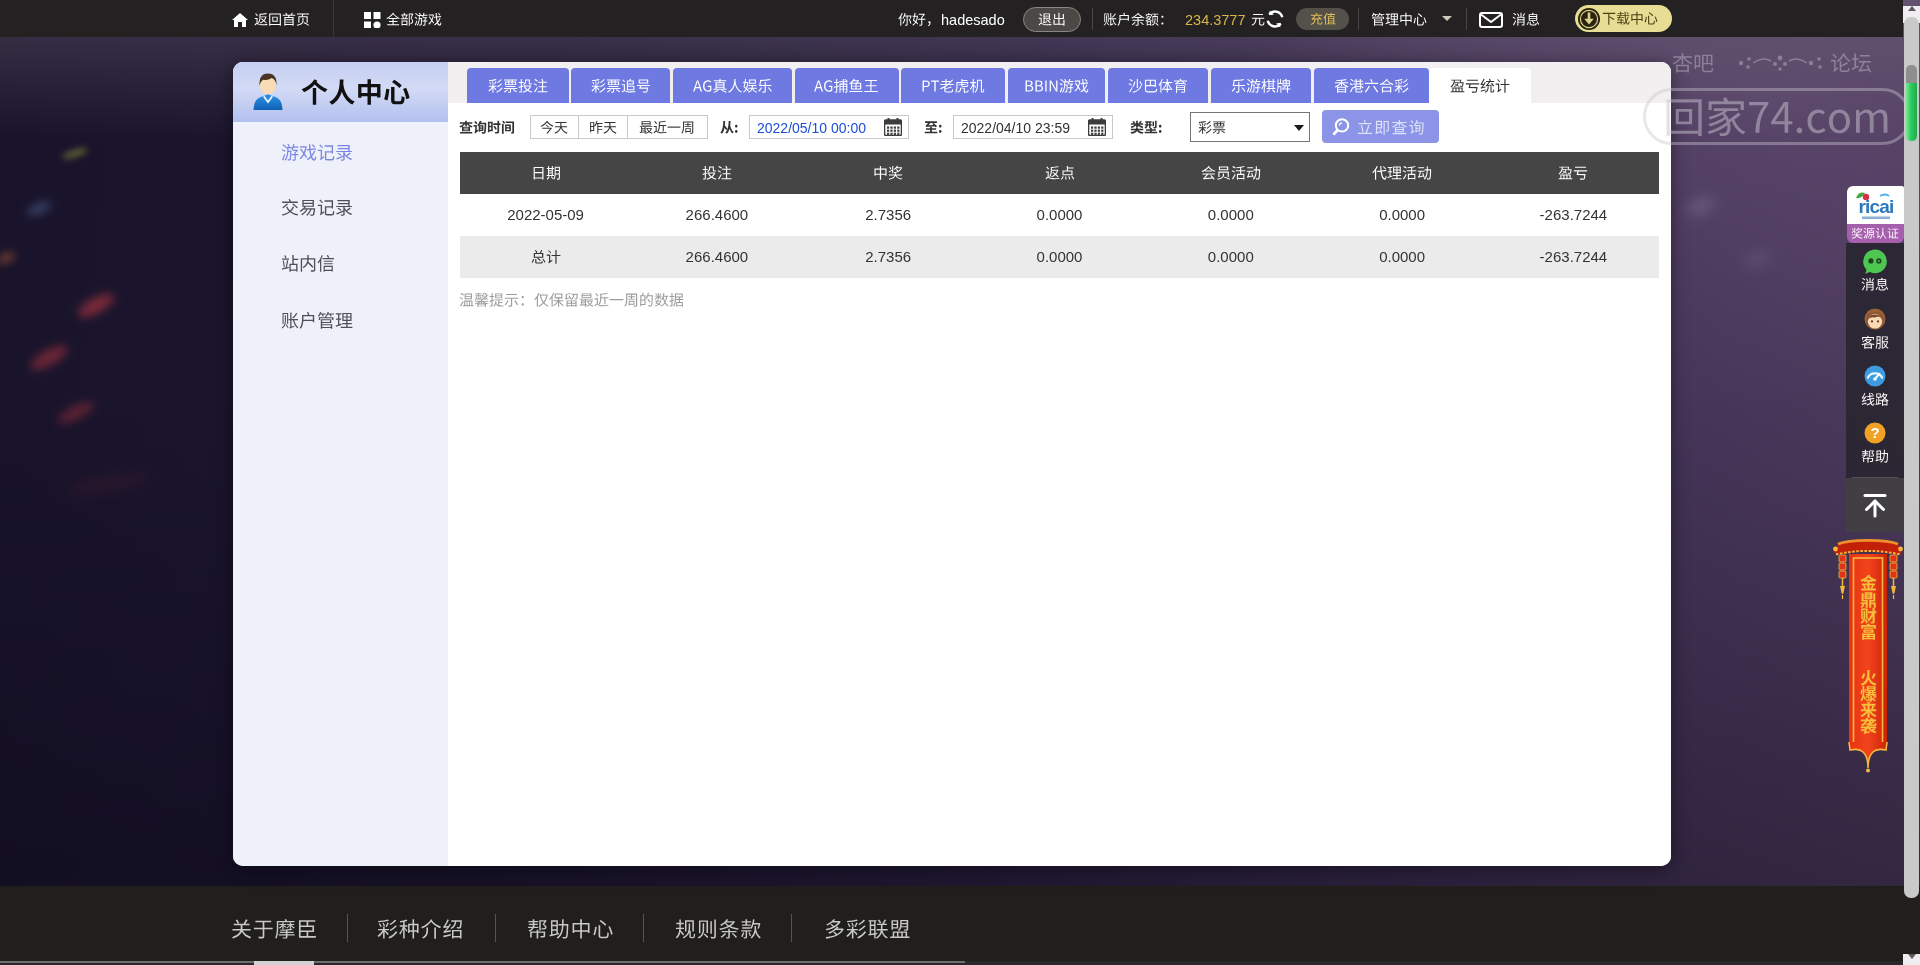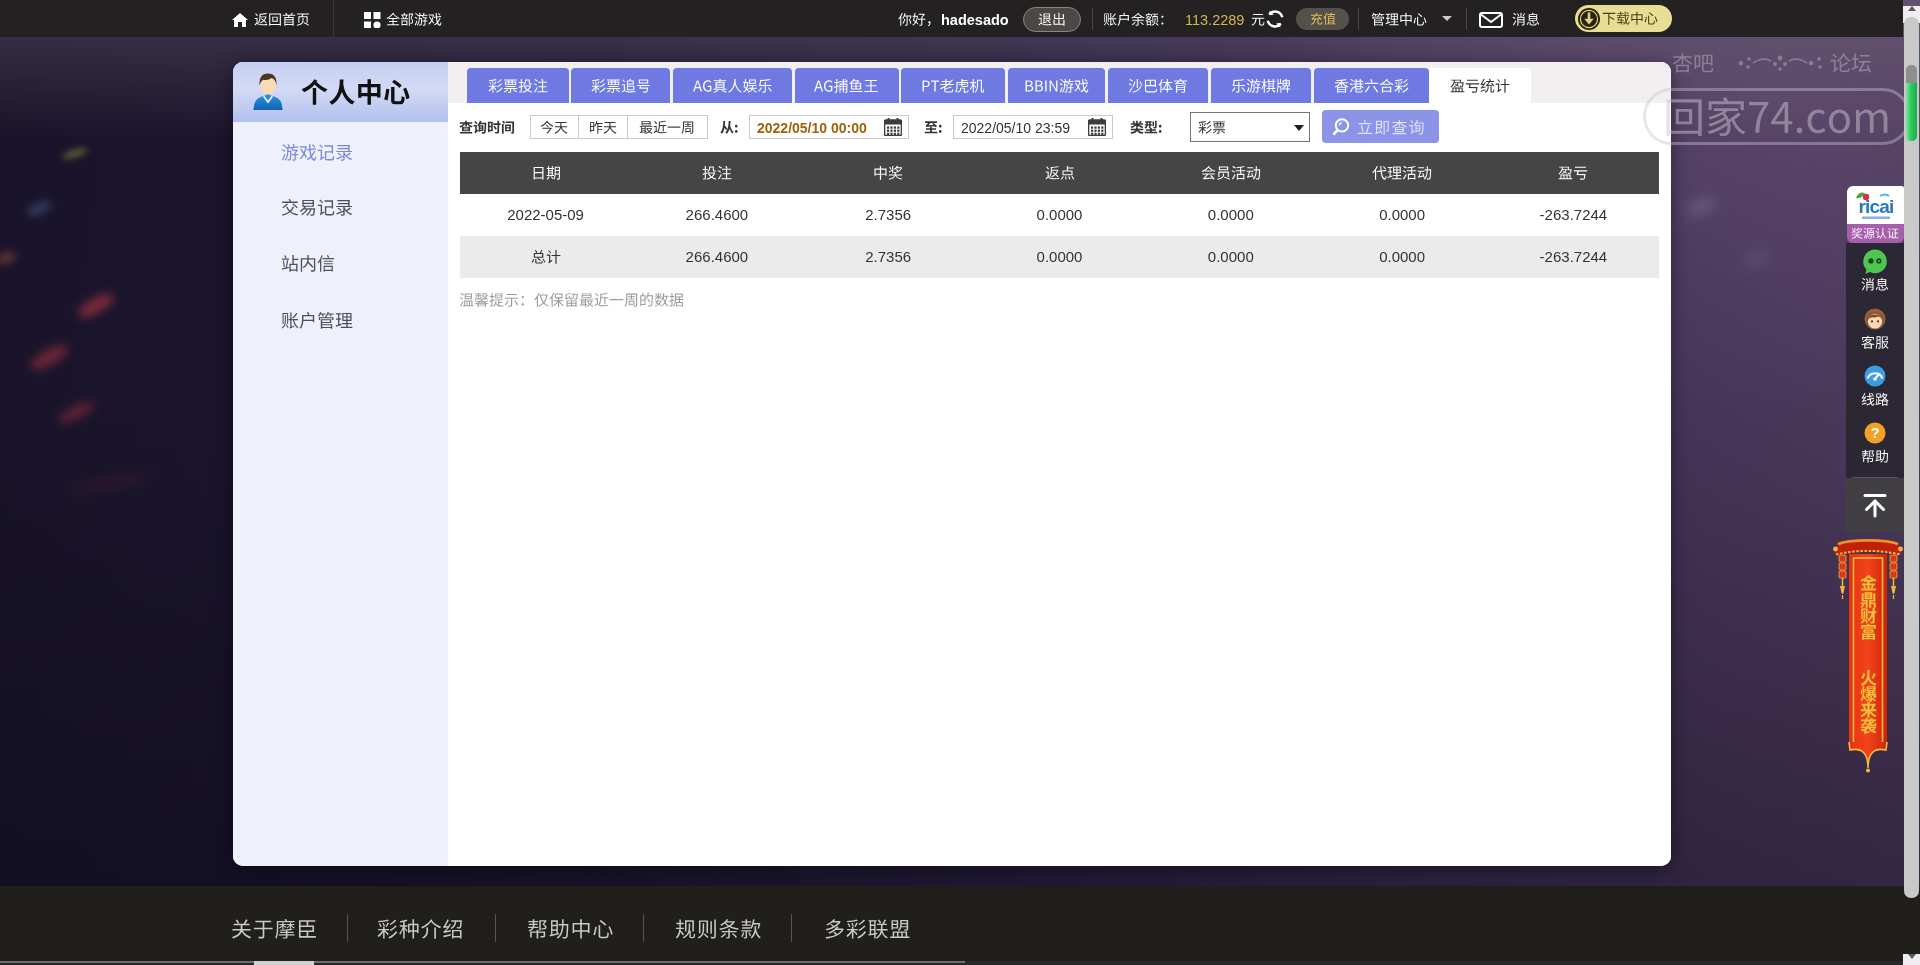--- a/index.html
+++ b/index.html
@@ -50,39 +50,39 @@
       <path transform="translate(3000 0)" d="M708 -791C757 -750 818 -691 846 -652L901 -697C873 -736 811 -792 761 -831ZM61 -554C116 -480 178 -392 235 -307C178 -196 107 -109 28 -56C46 -43 71 -14 83 5C159 -52 227 -132 283 -233C322 -172 356 -114 380 -69L441 -122C413 -174 370 -240 321 -312C372 -424 409 -558 429 -712L381 -728L368 -725H53V-657H346C330 -559 304 -467 270 -385C219 -458 164 -532 115 -597ZM841 -480C808 -394 759 -307 699 -230C678 -307 662 -401 650 -507L946 -541L937 -609L643 -576C636 -656 631 -743 629 -833H551C555 -739 560 -650 567 -567L428 -551L438 -482L574 -498C588 -366 608 -251 637 -159C575 -93 504 -38 430 -2C451 13 475 36 489 54C551 20 611 -27 666 -82C710 17 769 76 850 82C899 85 938 36 960 -129C944 -136 911 -156 896 -171C887 -63 872 -7 847 -9C798 -14 758 -65 725 -148C799 -237 861 -340 901 -444Z"></path>
     </svg>
   </div>
 <div style="position:absolute;left:898.0px;top:11.7px;z-index:25;">
     <svg width="42.0" height="16.2" viewBox="0 -900 3000.0 1160" fill="#fff">
       <path transform="translate(0 0)" d="M449 -412C421 -292 373 -173 311 -96C329 -86 361 -66 375 -55C436 -138 490 -265 522 -397ZM758 -397C813 -291 863 -150 879 -58L951 -83C934 -175 883 -313 826 -419ZM466 -836C432 -689 375 -545 300 -452C318 -441 348 -416 361 -404C397 -451 430 -511 459 -577H612V-11C612 2 607 5 595 5C581 6 538 7 490 5C501 26 513 59 517 81C579 81 623 78 650 66C677 53 686 31 686 -11V-577H875C867 -526 858 -473 851 -436L915 -424C928 -478 946 -565 959 -638L908 -650L895 -647H487C508 -702 526 -760 540 -819ZM264 -836C208 -684 115 -534 16 -437C30 -420 51 -381 58 -363C93 -399 127 -441 160 -487V78H232V-600C271 -669 307 -742 335 -815Z"></path>
       <path transform="translate(1000 0)" d="M64 -292C117 -257 174 -214 226 -171C173 -83 105 -20 26 19C42 33 64 61 73 79C157 32 227 -32 283 -121C325 -82 362 -43 386 -10L437 -73C410 -108 369 -149 321 -190C375 -302 410 -445 426 -626L380 -638L367 -635H221C235 -704 247 -773 255 -835L181 -840C174 -777 162 -706 149 -635H41V-565H135C113 -462 88 -364 64 -292ZM348 -565C333 -436 303 -327 262 -238C224 -267 185 -295 147 -321C167 -392 188 -478 207 -565ZM661 -531V-415H429V-344H661V-10C661 4 656 9 640 10C624 10 569 10 510 9C520 29 533 60 537 80C616 81 664 79 695 68C727 56 738 35 738 -9V-344H960V-415H738V-513C809 -574 881 -658 930 -734L878 -771L860 -766H474V-697H809C769 -639 713 -573 661 -531Z"></path>
       <path transform="translate(2000 0)" d="M157 107C262 70 330 -12 330 -120C330 -190 300 -235 245 -235C204 -235 169 -210 169 -163C169 -116 203 -92 244 -92L261 -94C256 -25 212 22 135 54Z"></path>
     </svg>
   </div>
-<div style="position:absolute;left:941.0px;top:10.6px;z-index:25;"><span style="font-size:14.5px;color:#fff;font-weight:700;line-height:16.82px;white-space:nowrap;">hadesado</span></div>
+<div style="position:absolute;left:941.0px;top:10.6px;z-index:25;"><span style="font-size:14.5px;color:#fff;font-weight:400;line-height:16.82px;white-space:nowrap;">hadesado</span></div>
 <div style="position:absolute;left:1023.0px;top:7.0px;width:58.0px;height:25.0px;background:#4b4846;border:1px solid #8a8682;border-radius:13px;z-index:21;"></div>
 <div style="position:absolute;left:1038.0px;top:11.7px;z-index:22;">
     <svg width="28.0" height="16.2" viewBox="0 -900 2000.0 1160" fill="#fff">
       <path transform="translate(0 0)" d="M80 -760C135 -711 199 -641 227 -595L288 -640C257 -686 191 -753 138 -800ZM780 -580V-483H467V-580ZM780 -639H467V-733H780ZM384 -83C404 -96 435 -107 644 -166C642 -180 640 -209 641 -229L467 -184V-420H853V-795H391V-216C391 -174 367 -154 350 -145C362 -131 379 -101 384 -83ZM560 -350C667 -273 796 -160 856 -86L912 -130C878 -170 825 -219 767 -267C821 -298 882 -339 933 -378L873 -422C835 -388 773 -341 719 -306C683 -336 646 -364 611 -388ZM259 -484H52V-414H188V-105C143 -88 92 -48 41 2L87 64C141 3 193 -50 229 -50C252 -50 284 -21 326 3C395 43 482 53 600 53C696 53 871 47 943 43C945 22 956 -13 964 -32C867 -21 718 -14 602 -14C493 -14 407 -21 342 -56C304 -78 281 -97 259 -107Z"></path>
       <path transform="translate(1000 0)" d="M104 -341V21H814V78H895V-341H814V-54H539V-404H855V-750H774V-477H539V-839H457V-477H228V-749H150V-404H457V-54H187V-341Z"></path>
     </svg>
   </div>
 <div style="position:absolute;left:1092.0px;top:8.0px;width:1.0px;height:22.0px;background:#4a4646;z-index:21;"></div>
 <div style="position:absolute;left:1103.0px;top:11.7px;z-index:25;">
     <svg width="70.0" height="16.2" viewBox="0 -900 5000.0 1160" fill="#fff">
       <path transform="translate(0 0)" d="M213 -666V-380C213 -252 203 -71 37 29C51 40 70 62 78 74C254 -41 273 -233 273 -380V-666ZM249 -130C295 -75 349 1 372 49L423 8C398 -37 342 -110 296 -164ZM85 -793V-177H144V-731H338V-180H398V-793ZM841 -796C791 -696 706 -599 617 -537C634 -524 660 -496 672 -482C761 -552 853 -661 911 -774ZM500 85C516 72 545 60 738 -19C734 -35 731 -64 731 -85L584 -32V-381H666C711 -191 793 -29 914 58C926 39 949 13 965 0C854 -72 776 -217 735 -381H945V-451H584V-820H513V-451H424V-381H513V-42C513 -2 487 16 469 24C481 39 495 68 500 85Z"></path>
       <path transform="translate(1000 0)" d="M247 -615H769V-414H246L247 -467ZM441 -826C461 -782 483 -726 495 -685H169V-467C169 -316 156 -108 34 41C52 49 85 72 99 86C197 -34 232 -200 243 -344H769V-278H845V-685H528L574 -699C562 -738 537 -799 513 -845Z"></path>
       <path transform="translate(2000 0)" d="M647 -170C724 -107 817 -18 861 40L926 -4C880 -62 784 -148 708 -208ZM273 -205C219 -132 136 -56 57 -7C74 4 102 30 115 43C193 -12 283 -97 343 -179ZM503 -850C394 -709 202 -575 25 -499C44 -482 64 -457 77 -437C130 -463 185 -494 239 -529V-465H465V-338H95V-267H465V-11C465 4 460 8 444 9C427 10 370 10 309 8C321 28 335 60 339 80C419 81 469 79 500 67C533 55 544 34 544 -10V-267H913V-338H544V-465H760V-534H246C338 -595 427 -668 499 -745C625 -609 763 -522 927 -449C938 -471 959 -497 978 -513C809 -580 664 -664 544 -795L561 -817Z"></path>
       <path transform="translate(3000 0)" d="M693 -493C689 -183 676 -46 458 31C471 43 489 67 496 84C732 -2 754 -161 759 -493ZM738 -84C804 -36 888 33 930 77L972 24C930 -17 843 -84 778 -130ZM531 -610V-138H595V-549H850V-140H916V-610H728C741 -641 755 -678 768 -714H953V-780H515V-714H700C690 -680 675 -641 663 -610ZM214 -821C227 -798 242 -770 254 -744H61V-593H127V-682H429V-593H497V-744H333C319 -773 299 -809 282 -837ZM126 -233V73H194V40H369V71H439V-233ZM194 -21V-172H369V-21ZM149 -416 224 -376C168 -337 104 -305 39 -284C50 -270 64 -236 70 -217C146 -246 221 -287 288 -341C351 -305 412 -268 450 -241L501 -293C462 -319 402 -354 339 -387C388 -436 430 -492 459 -555L418 -582L403 -579H250C262 -598 272 -618 281 -637L213 -649C184 -582 126 -502 40 -444C54 -434 75 -412 84 -397C135 -433 177 -476 210 -520H364C342 -483 312 -450 278 -419L197 -461Z"></path>
       <path transform="translate(4000 0)" d="M250 -486C290 -486 326 -515 326 -560C326 -606 290 -636 250 -636C210 -636 174 -606 174 -560C174 -515 210 -486 250 -486ZM250 4C290 4 326 -26 326 -71C326 -117 290 -146 250 -146C210 -146 174 -117 174 -71C174 -26 210 4 250 4Z"></path>
     </svg>
   </div>
-<div style="position:absolute;left:1185.0px;top:10.6px;z-index:25;"><span style="font-size:14.5px;color:#d8b54c;font-weight:400;line-height:16.82px;white-space:nowrap;">113.2289</span></div>
+<div style="position:absolute;left:1185.0px;top:10.6px;z-index:25;"><span style="font-size:14.5px;color:#d8b54c;font-weight:400;line-height:16.82px;white-space:nowrap;">234.3777</span></div>
 <div style="position:absolute;left:1251.0px;top:11.7px;z-index:25;">
     <svg width="14.0" height="16.2" viewBox="0 -900 1000.0 1160" fill="#fff">
       <path transform="translate(0 0)" d="M147 -762V-690H857V-762ZM59 -482V-408H314C299 -221 262 -62 48 19C65 33 87 60 95 77C328 -16 376 -193 394 -408H583V-50C583 37 607 62 697 62C716 62 822 62 842 62C929 62 949 15 958 -157C937 -162 905 -176 887 -190C884 -36 877 -9 836 -9C812 -9 724 -9 706 -9C667 -9 659 -15 659 -51V-408H942V-482Z"></path>
     </svg>
   </div>
 <div style="position:absolute;left:1265.0px;top:9.0px;z-index:21;">
     <svg width="20" height="20" viewBox="0 0 20 20" fill="none" stroke="#fff" stroke-width="2.4">
       <path d="M17.3 8.2 A7.6 7.6 0 0 0 4.2 5.2"></path>
       <path d="M2.7 11.8 A7.6 7.6 0 0 0 15.8 14.8"></path>
       <path d="M4.8 1.6 L4.3 6.3 L8.9 5.4 Z" stroke="none" fill="#fff"></path>
@@ -323,21 +323,21 @@
       <path transform="translate(3000 0)" d="M148 -792V-468C148 -313 138 -108 33 38C50 47 80 71 93 86C206 -69 222 -302 222 -468V-722H805V-15C805 2 798 8 780 9C763 10 701 11 636 8C647 27 658 60 661 79C751 79 805 78 836 66C868 54 880 32 880 -15V-792ZM467 -702V-615H288V-555H467V-457H263V-395H753V-457H539V-555H728V-615H539V-702ZM312 -311V8H381V-48H701V-311ZM381 -250H631V-108H381Z"></path>
     </svg>
   </div>
 <div style="position:absolute;left:720.0px;top:119.7px;z-index:13;">
     <svg width="18.6" height="16.2" viewBox="0 -900 1325.0 1160" fill="#333">
       <path transform="translate(0 0)" d="M234 -835C223 -469 184 -166 24 0C56 18 121 63 142 84C232 -25 286 -172 319 -349C367 -284 412 -215 436 -164L526 -252C490 -322 414 -424 342 -502C354 -604 361 -714 366 -831ZM622 -836C607 -458 558 -161 372 -1C405 18 470 63 490 83C579 -6 639 -124 679 -267C723 -139 788 -11 885 71C904 36 948 -17 975 -40C835 -138 761 -343 726 -506C740 -606 749 -714 755 -830Z"></path>
       <path transform="translate(1000 0)" d="M163 -366C215 -366 254 -407 254 -461C254 -516 215 -557 163 -557C110 -557 71 -516 71 -461C71 -407 110 -366 163 -366ZM163 14C215 14 254 -28 254 -82C254 -137 215 -178 163 -178C110 -178 71 -137 71 -82C71 -28 110 14 163 14Z"></path>
     </svg>
   </div>
 <div style="position:absolute;left:748.7px;top:115.0px;width:160.0px;height:24.0px;background:#fff;border:1px solid #c9c9c9;z-index:13;"></div>
-<div style="position:absolute;left:757.0px;top:118.9px;z-index:25;"><span style="font-size:14px;color:#a16207;font-weight:700;line-height:16.24px;white-space:nowrap;">2022/05/10 00:00</span></div>
+<div style="position:absolute;left:757.0px;top:118.9px;z-index:25;"><span style="font-size:14px;color:#1d4ed8;font-weight:400;line-height:16.24px;white-space:nowrap;">2022/05/10 00:00</span></div>
 <div style="position:absolute;left:884.0px;top:118.0px;z-index:14;">
     <svg width="18" height="18" viewBox="0 0 18 18" fill="#3d3d3d">
       <rect x="0.5" y="2" width="17" height="15.5" rx="1.5" fill="none" stroke="#3d3d3d" stroke-width="1.6"></rect>
       <rect x="0.5" y="2" width="17" height="4.5"></rect>
       <rect x="3.5" y="0" width="2" height="3.5"></rect>
       <rect x="12.5" y="0" width="2" height="3.5"></rect>
       <rect x="3" y="8.5" width="2.2" height="2.2"></rect>
       <rect x="6.4" y="8.5" width="2.2" height="2.2"></rect>
       <rect x="9.8" y="8.5" width="2.2" height="2.2"></rect>
       <rect x="13.2" y="8.5" width="2.2" height="2.2"></rect>
@@ -351,21 +351,21 @@
       <rect x="13.2" y="14.7" width="2.2" height="2.2"></rect>
     </svg>
   </div>
 <div style="position:absolute;left:924.3px;top:119.7px;z-index:13;">
     <svg width="18.6" height="16.2" viewBox="0 -900 1325.0 1160" fill="#333">
       <path transform="translate(0 0)" d="M151 -404C199 -421 265 -422 776 -443C799 -418 818 -396 832 -376L936 -450C881 -520 765 -620 677 -687L581 -623C611 -599 644 -571 676 -542L309 -532C356 -578 405 -633 450 -691H923V-802H72V-691H295C249 -630 202 -582 182 -564C155 -540 134 -525 112 -519C125 -487 144 -430 151 -404ZM434 -403V-304H139V-194H434V-54H46V58H956V-54H559V-194H863V-304H559V-403Z"></path>
       <path transform="translate(1000 0)" d="M163 -366C215 -366 254 -407 254 -461C254 -516 215 -557 163 -557C110 -557 71 -516 71 -461C71 -407 110 -366 163 -366ZM163 14C215 14 254 -28 254 -82C254 -137 215 -178 163 -178C110 -178 71 -137 71 -82C71 -28 110 14 163 14Z"></path>
     </svg>
   </div>
 <div style="position:absolute;left:953.0px;top:115.0px;width:160.0px;height:24.0px;background:#fff;border:1px solid #c9c9c9;z-index:13;"></div>
-<div style="position:absolute;left:961.0px;top:118.9px;z-index:25;"><span style="font-size:14px;color:#333;font-weight:400;line-height:16.24px;white-space:nowrap;">2022/05/10 23:59</span></div>
+<div style="position:absolute;left:961.0px;top:118.9px;z-index:25;"><span style="font-size:14px;color:#333;font-weight:400;line-height:16.24px;white-space:nowrap;">2022/04/10 23:59</span></div>
 <div style="position:absolute;left:1088.0px;top:118.0px;z-index:14;">
     <svg width="18" height="18" viewBox="0 0 18 18" fill="#3d3d3d">
       <rect x="0.5" y="2" width="17" height="15.5" rx="1.5" fill="none" stroke="#3d3d3d" stroke-width="1.6"></rect>
       <rect x="0.5" y="2" width="17" height="4.5"></rect>
       <rect x="3.5" y="0" width="2" height="3.5"></rect>
       <rect x="12.5" y="0" width="2" height="3.5"></rect>
       <rect x="3" y="8.5" width="2.2" height="2.2"></rect>
       <rect x="6.4" y="8.5" width="2.2" height="2.2"></rect>
       <rect x="9.8" y="8.5" width="2.2" height="2.2"></rect>
       <rect x="13.2" y="8.5" width="2.2" height="2.2"></rect>

